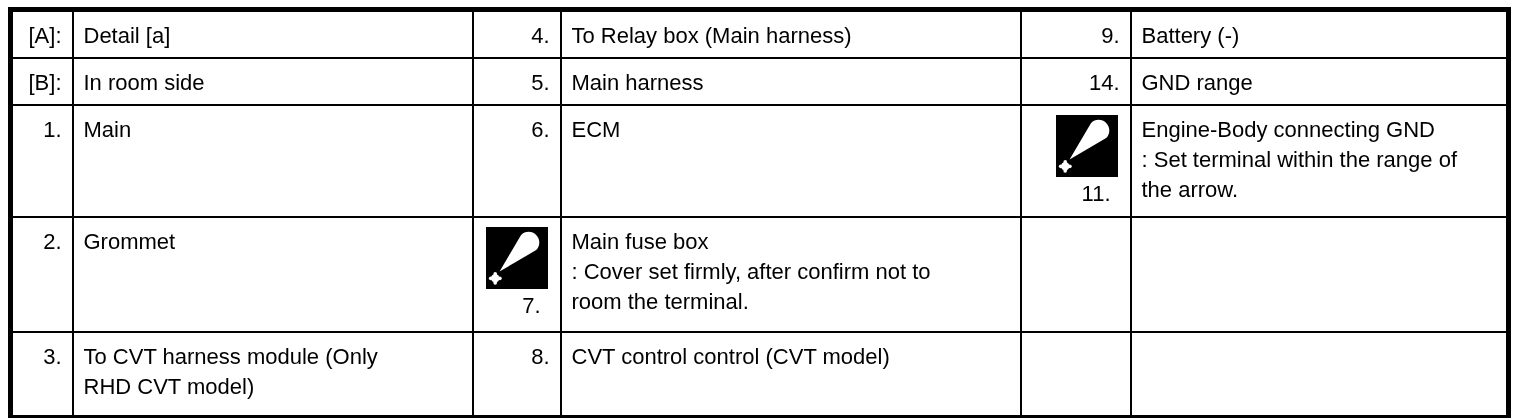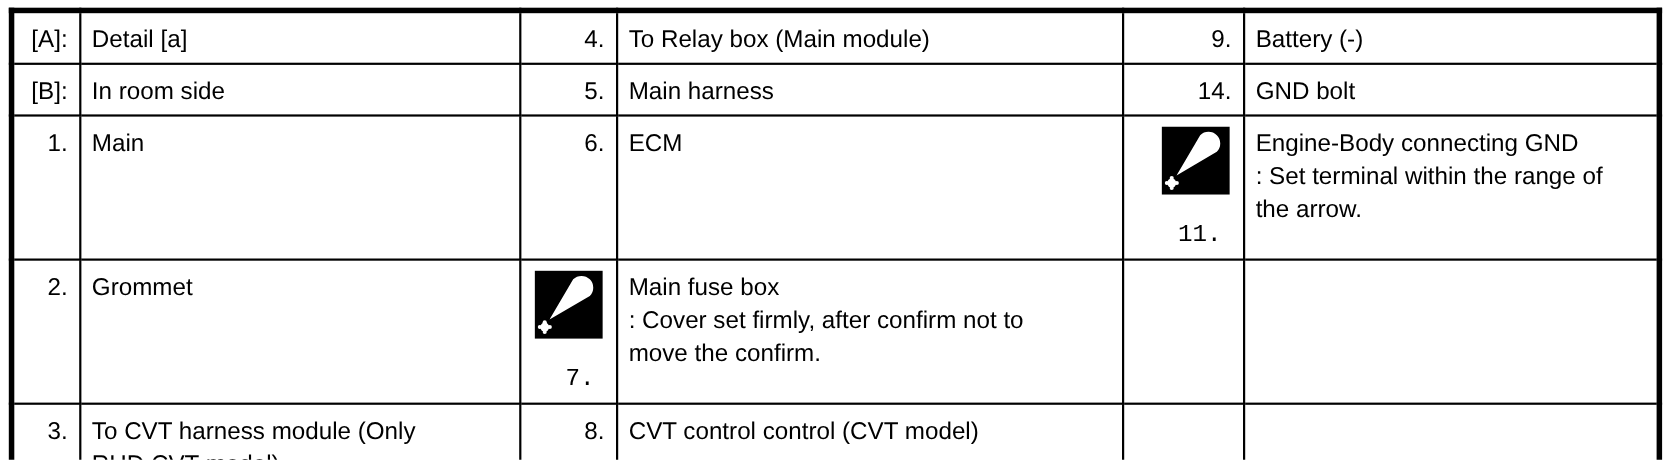--- a/index.html
+++ b/index.html
@@ -49,23 +49,22 @@
   }
   .icon-wrap {
     display: flex;
     justify-content: flex-end;
     padding-right: 2px;
   }
   .icon-wrap svg {
     display: block;
   }
   .icon-num {
-    margin-top: 22px;
+    margin-top: 2px;
     padding-right: 9px;
-    font-family: Liberation Mono, monospace;
   }
   
   tr.r0 { height: 45px; }
   tr.r1 { height: 45px; }
   tr.r2 { height: 112px; }
   tr.r3 { height: 115px; }
   tr.r4 { height: 85px; }
 </style>
 </head>
 <body>
@@ -79,32 +78,32 @@
       <col style="width:460px">
       <col style="width:110px">
       <col style="width:378px">
     </colgroup>
 
     <tbody>
         <tr class="r0">
       <td class="num">[A]:</td>
       <td class="label">Detail [a]</td>
       <td class="num">4.</td>
-      <td class="label">To Relay box (Main module)</td>
+      <td class="label">To Relay box (Main harness)</td>
       <td class="num">9.</td>
       <td class="label">Battery (-)</td>
     </tr>
 
     <tr class="r1">
       <td class="num">[B]:</td>
       <td class="label">In room side</td>
       <td class="num">5.</td>
       <td class="label">Main harness</td>
       <td class="num">14.</td>
-      <td class="label">GND bolt</td>
+      <td class="label">GND range</td>
     </tr>
 
     <tr class="r2">
       <td class="num">1.</td>
       <td class="label">Main</td>
       <td class="num">6.</td>
       <td class="label">ECM</td>
       <td class="num icon-cell">
         <div class="icon-wrap">
           <svg width="62" height="62" viewBox="0 0 64 64">
@@ -136,21 +135,21 @@
             <circle cx="14.3" cy="53" r="1.9" fill="#ffffff"></circle>
             <circle cx="9.5" cy="48.4" r="1.9" fill="#ffffff"></circle>
             <circle cx="9.5" cy="57.6" r="1.9" fill="#ffffff"></circle>
             <circle cx="4.9" cy="53" r="1.9" fill="#ffffff"></circle>
           </svg>
         </div>
         <div class="icon-num">7.</div>
       </td>
       <td class="label">Main fuse box
 : Cover set firmly, after confirm not to
-move the confirm.</td>
+room the terminal.</td>
       <td class="num"></td>
       <td class="label"></td>
     </tr>
 
     <tr class="r4">
       <td class="num">3.</td>
       <td class="label">To CVT harness module (Only
 RHD CVT model)</td>
       <td class="num">8.</td>
       <td class="label">CVT control control (CVT model)</td>

